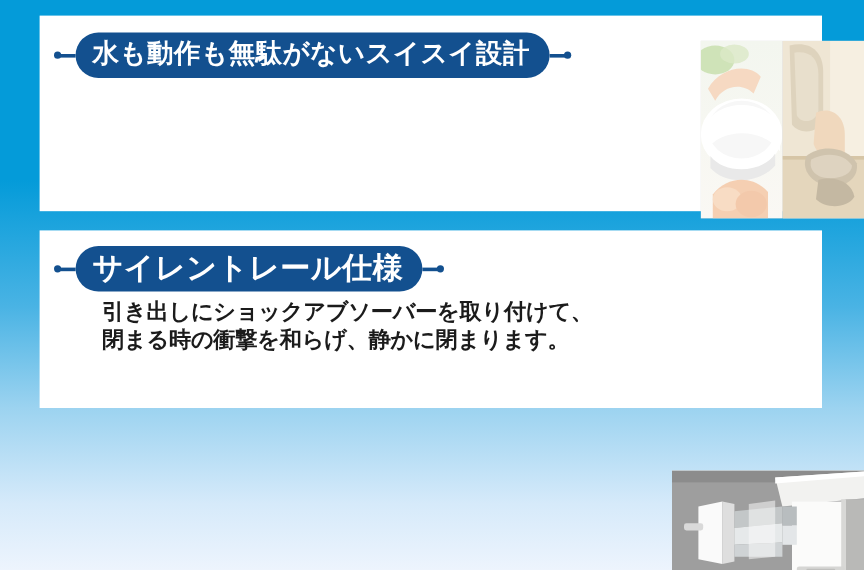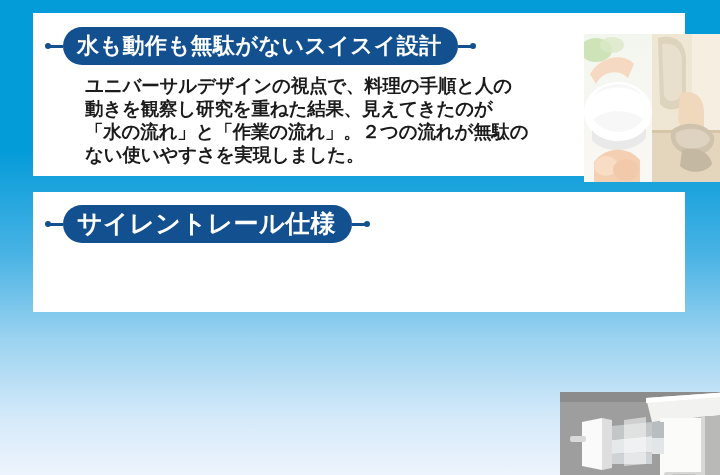--- a/index.html
+++ b/index.html
@@ -29,21 +29,21 @@
     overflow: hidden;
   }
 
   
   .card {
     position: absolute;
     background: #ffffff;
     box-sizing: border-box;
   }
   #card-0 { left: 33px; top: 13px;  width: 652px; height: 163px; }
-  #card-1 { left: 33px; top: 192px; width: 652px; height: 120px; }
+  #card-1 { left: 33px; top: 192px; width: 652px; height: 148px; }
   #card-2 { left: 33px; top: 330px; width: 652px; height: 128px; }
 
   
   .banner-wrap {
     position: absolute;
     display: flex;
     align-items: center;
     height: 38px;
   }
   #card-0 .banner-wrap { left: 12px; top: 14px; }
@@ -129,24 +129,20 @@
         <span class="dot"></span>
           <span class="stem"></span>
       </span>
       <span class="banner">水も動作も無駄がないスイスイ設計</span>
       <span class="tie tie-right">
         <span class="stem"></span>
           <span class="dot"></span>
       </span>
     </div>
 
-    <div class="body-text">ユニバーサルデザインの視点で、料理の手順と人の
-動きを観察し研究を重ねた結果、見えてきたのが
-「水の流れ」と「作業の流れ」。２つの流れが無駄の
-ない使いやすさを実現しました。</div>
 
     <div class="photo" id="photo-0a">
       <svg viewBox="0 0 68 148" preserveAspectRatio="none" aria-hidden="true">
         <defs>
           <linearGradient id="g0a" x1="0" y1="0" x2="0" y2="1">
             <stop offset="0" stop-color="#f3f6ef"></stop>
               <stop offset="1" stop-color="#faf8f4"></stop>
           </linearGradient>
         </defs>
         <rect width="68" height="148" fill="url(#g0a)"></rect>
@@ -187,20 +183,22 @@
         <span class="dot"></span>
           <span class="stem"></span>
       </span>
       <span class="banner">サイレントレール仕様</span>
       <span class="tie tie-right">
         <span class="stem"></span>
           <span class="dot"></span>
       </span>
     </div>
 
+    <div class="body-text">引き出しにショックアブソーバーを取り付けて、
+閉まる時の衝撃を和らげ、静かに閉まります。</div>
 
     <div class="photo" id="photo-1">
       <svg viewBox="0 0 172 107" preserveAspectRatio="none" aria-hidden="true">
         <rect width="172" height="107" fill="#9e9e9e"></rect>
         <rect x="0" y="0" width="172" height="10" fill="#8c8c8c"></rect>
         <path d="M86 6 L 172 0 L 172 22 L 92 30 Z" fill="#f2f2f0"></path>
         <path d="M86 6 L 172 0 L 172 4 L 86 11 Z" fill="#ffffff"></path>
         <rect x="100" y="26" width="44" height="76" fill="#fbfbfa"></rect>
         <rect x="144" y="24" width="28" height="80" fill="#b9b9b7"></rect>
         <rect x="141" y="24" width="4" height="80" fill="#d8d8d6"></rect>

